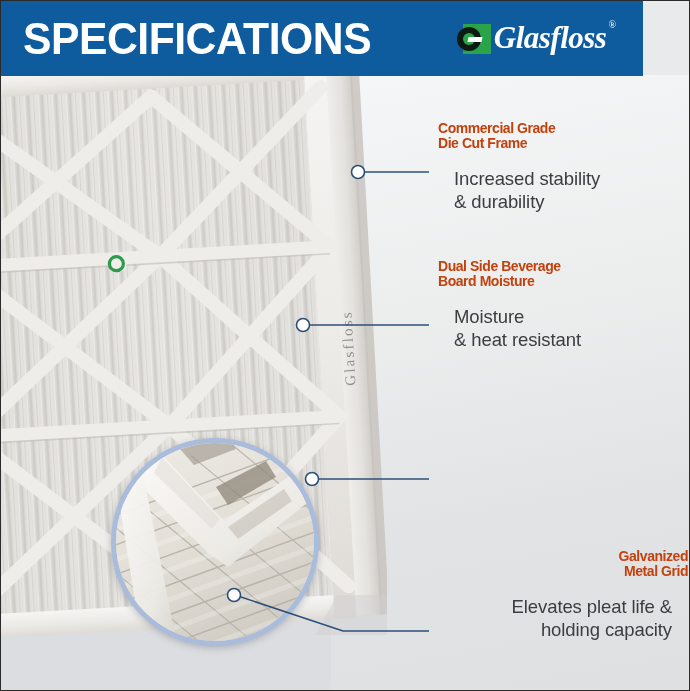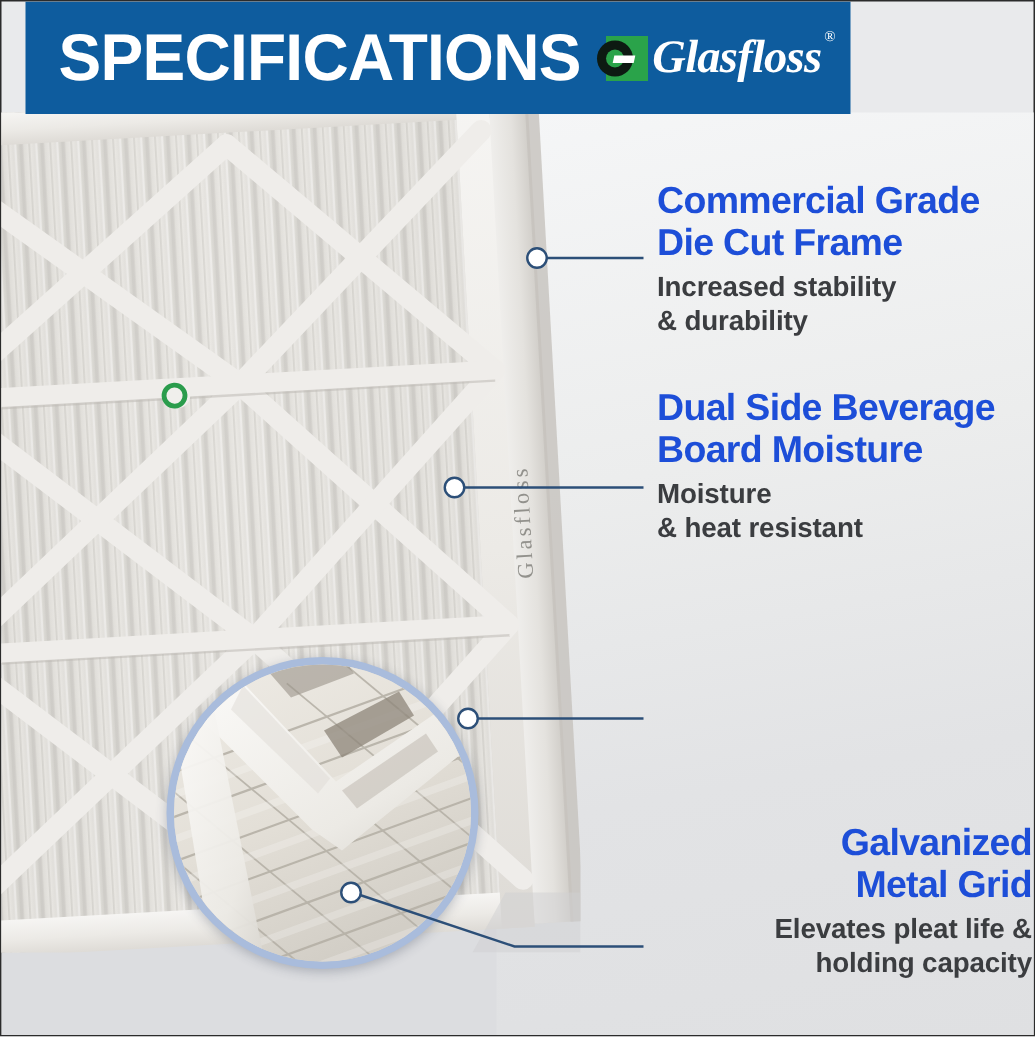--- a/index.html
+++ b/index.html
@@ -19,30 +19,29 @@
     overflow: hidden;
     box-sizing: border-box;
     border: 1px solid #2b2b2b;
     background: #e9eaec;
   }
 
   
   .header {
     position: absolute;
     left: 0; top: 0;
-    width: 550px;
+    width: 642px;
     height: 75px;
     background: #0e5c9e;
     display: flex;
     align-items: center;
     justify-content: space-between;
     padding: 0 18px 0 22px;
     box-sizing: border-box;
     z-index: 40;
-    margin-left: 16px;
   }
   .header-title {
     color: #ffffff;
     font-size: 44px;
     font-weight: 700;
     letter-spacing: -0.5px;
     font-family: "Liberation Sans", sans-serif;
     transform: scaleX(0.97);
     transform-origin: left center;
     white-space: nowrap;
@@ -162,35 +161,35 @@
   }
 
   
   .spec {
     position: absolute;
     left: 437px;
     width: 250px;
     z-index: 25;
   }
   .spec-title {
-    color: #1d4ed8;
-    font-size: 25px;
+    color: #c2410c;
+    font-size: 14px;
     font-weight: 700;
     line-height: 1.10;
     letter-spacing: -0.45px;
     margin: 0 0 4px 0;
     white-space: pre-line;
   }
   .spec-body {
     color: #3b3d40;
     font-size: 18.5px;
-    font-weight: 700;
+    font-weight: 400;
     line-height: 1.23;
     letter-spacing: -0.1px;
-    margin: 0;
+    margin: 16px;
     white-space: pre-line;
   }
   #spec-0 { top: 120px; }
   #spec-1 { top: 258px; }
   #spec-2 { top: 404px; }
   #spec-3 { top: 548px; text-align: right; }
 </style>
 </head>
 <body>
 

